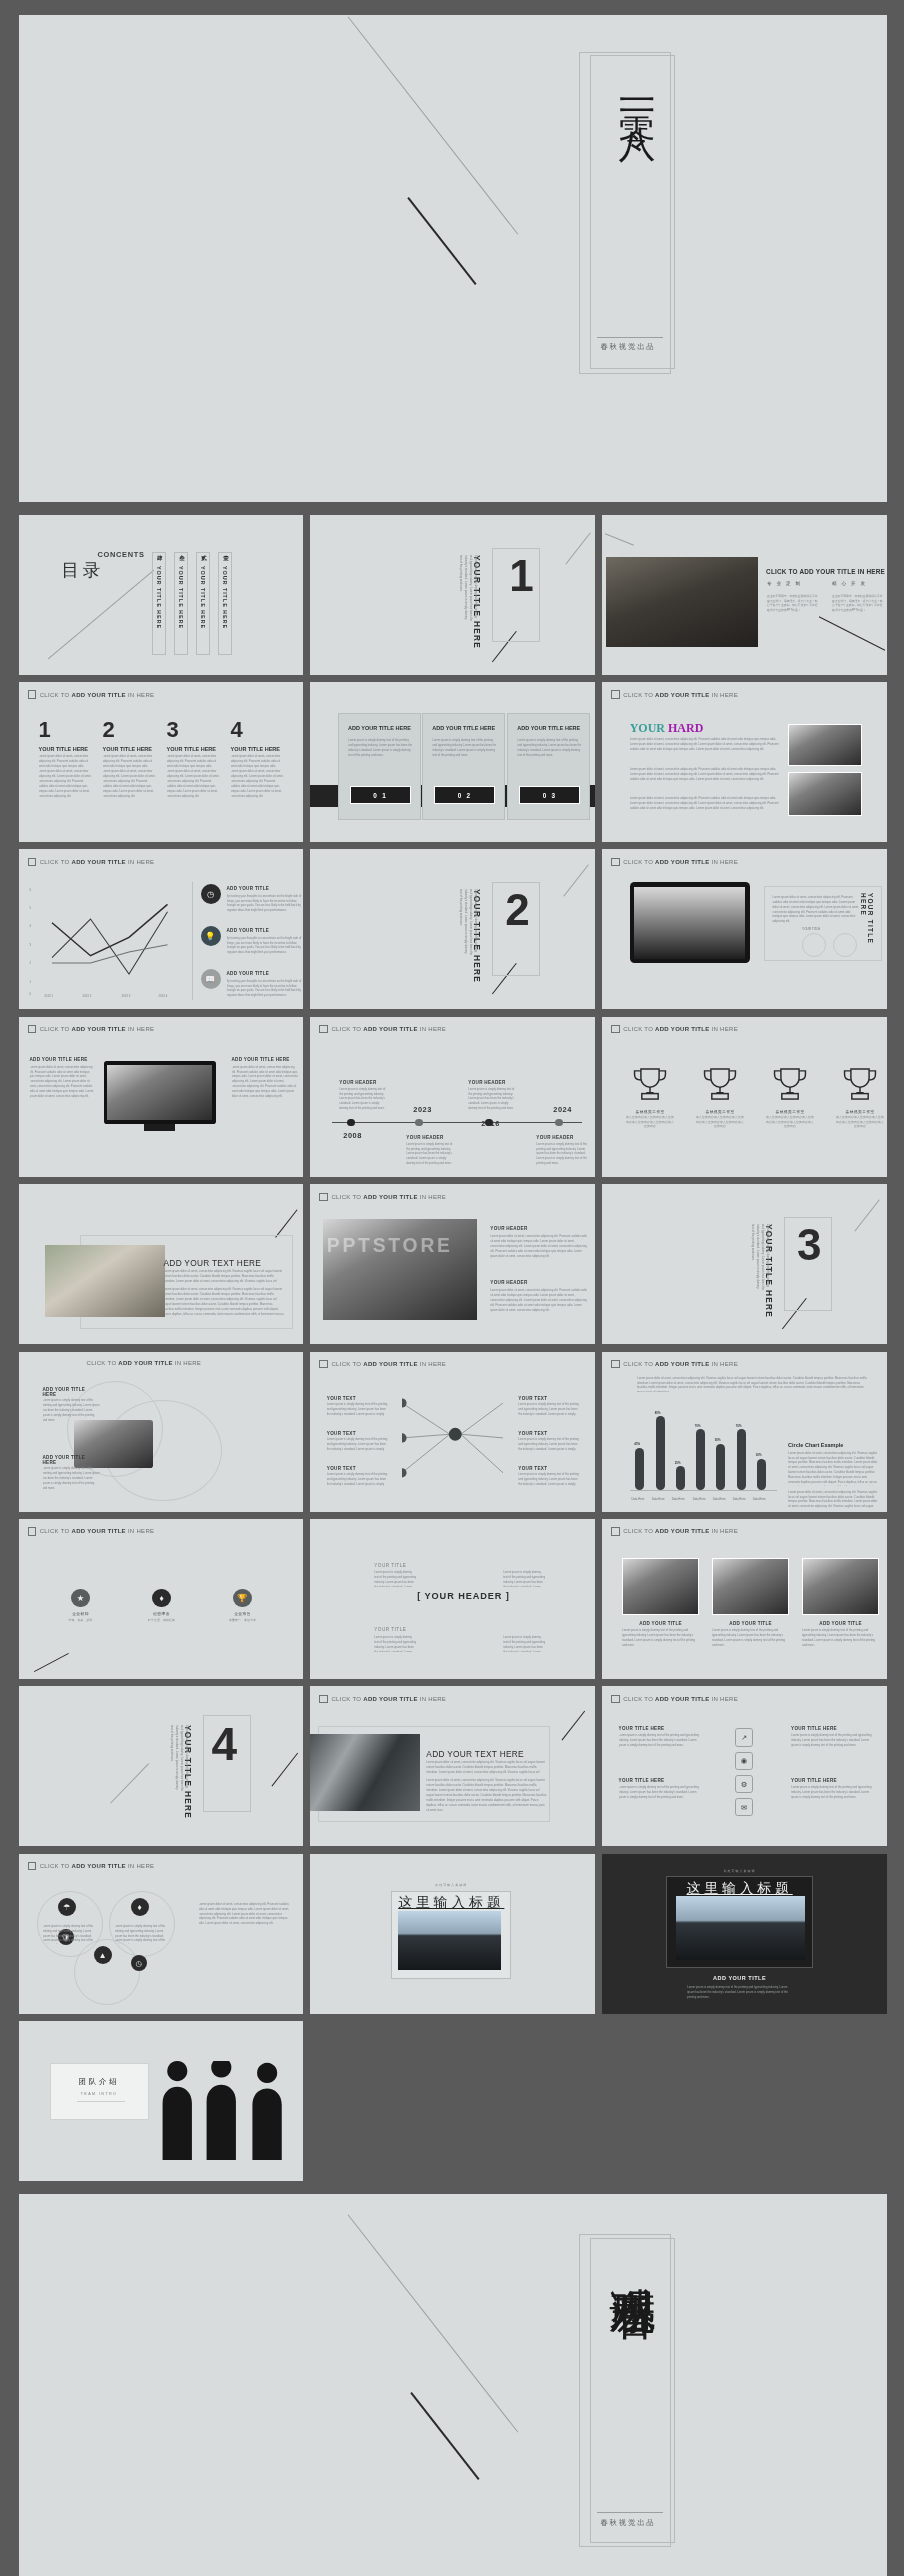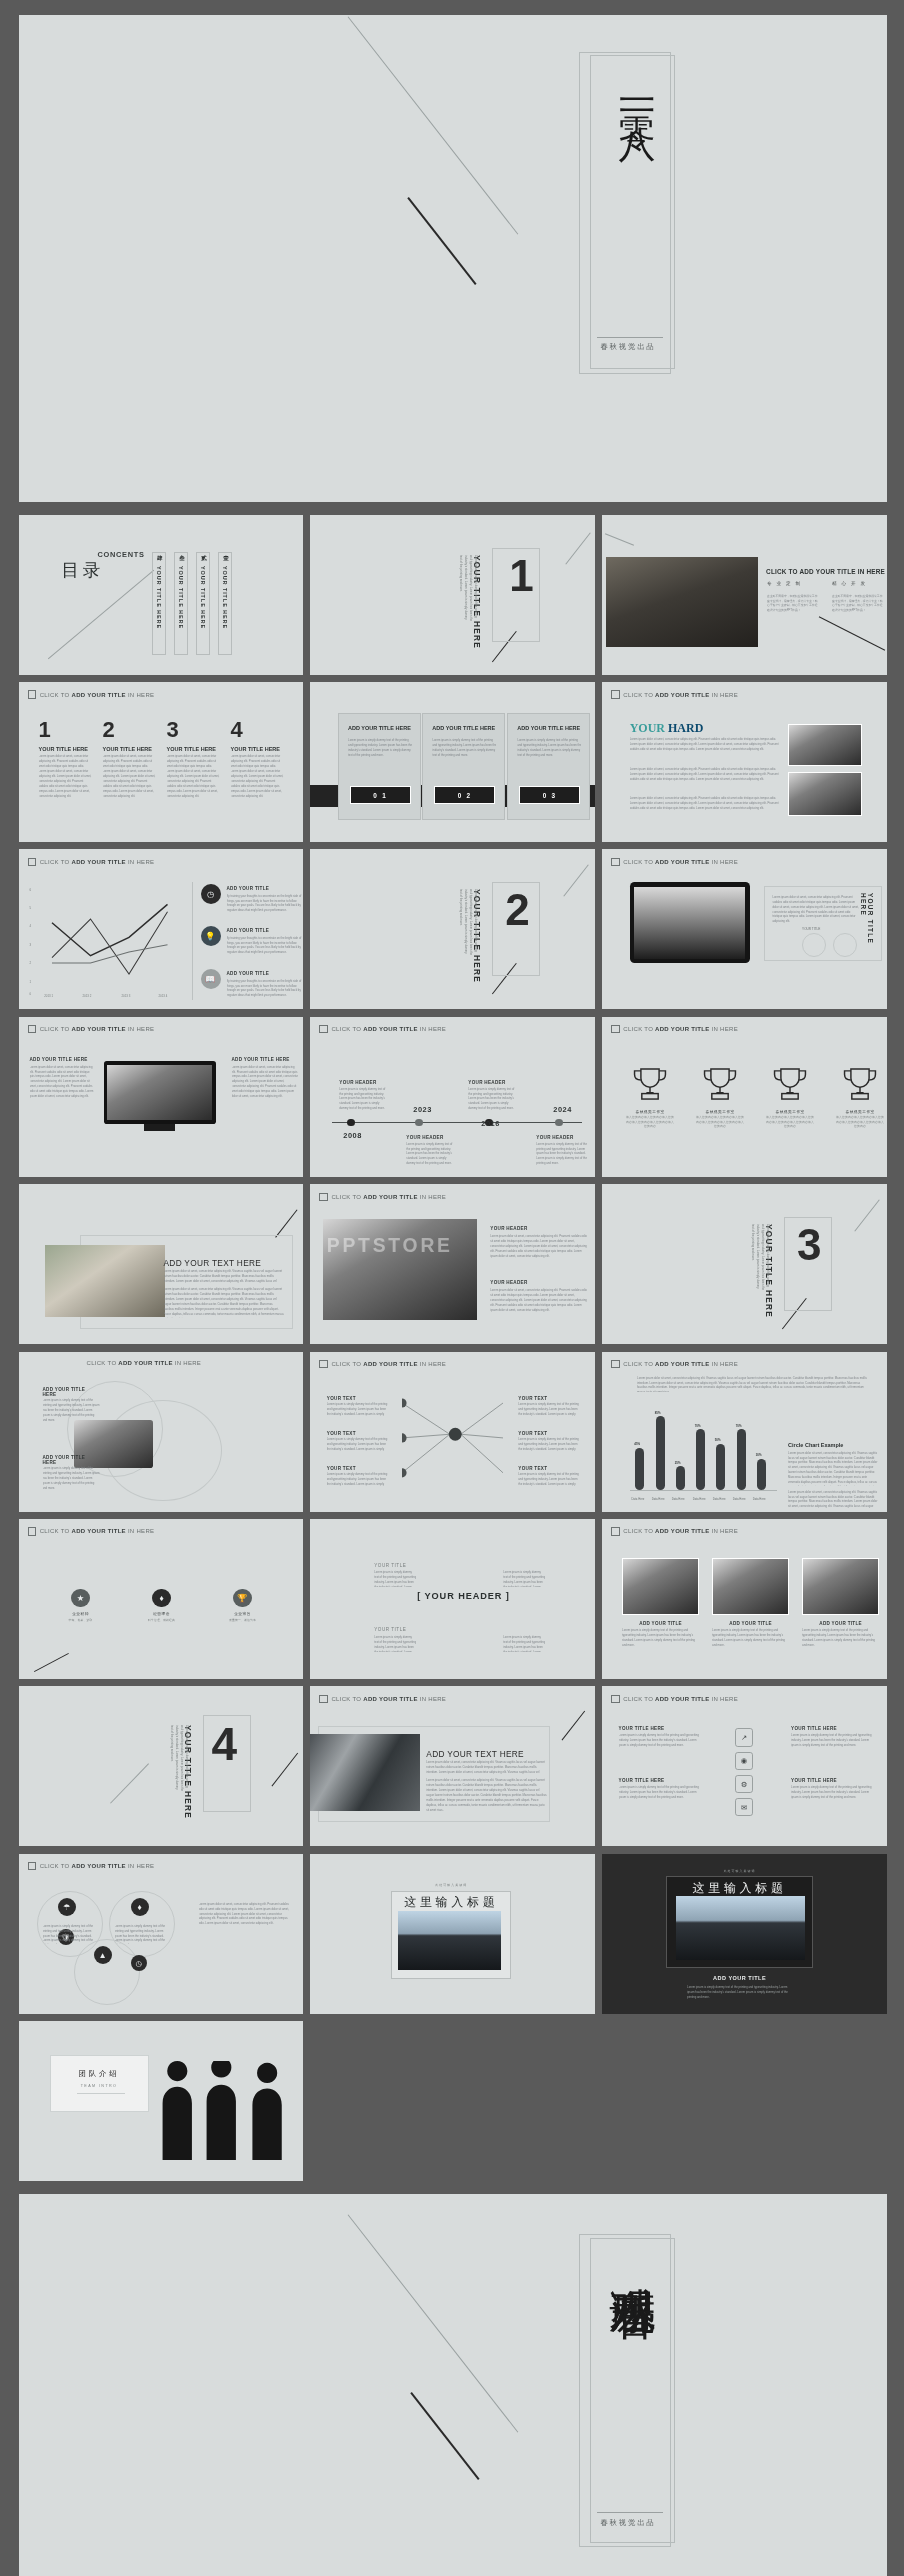--- a/index.html
+++ b/index.html
@@ -107,21 +107,21 @@
   .tl-dot { position: absolute; width: 7.4px; height: 7.4px; border-radius: 50%; }
   .tl-year { position: absolute; font-size: 7.4px; font-weight: bold; color: #2e3333; letter-spacing: 0.5px; }
 
   .bar { position: absolute; background: #3b3f41; border-radius: 4.6px; }
   .bar-lbl { position: absolute; font-size: 2.9px; color: #3a3f3f; font-weight: bold; }
   .bar-cat { position: absolute; font-size: 2.8px; color: #6a7070; }
   .axis { position: absolute; background: #aeb4b4; }
   .ax-lbl { position: absolute; font-size: 2.9px; color: #7e8484; }
 
   .boxed-title { position: absolute; border: 0.9px solid #b9bebe; background: #e2e5e5; }
-  .cn-title { font-size: 12px; letter-spacing: 3.7px; color: #1f2323; font-family: "Liberation Serif", serif; }
+  .cn-title { font-size: 14px; letter-spacing: 3.7px; color: #1f2323; font-family: "Liberation Serif", serif; text-decoration: underline; }
   .cn-kicker { font-size: 2.9px; letter-spacing: 1.1px; color: #6e7474; }
   .dark-slide { background: #2b2b2b !important; }
   .white-card { position: absolute; background: #f0f1f1; border: 0.9px solid #cdd2d2; }
 </style>
 </head>
 <body>
 
 <div class="page">
 
   <div class="slide slide-lg">
@@ -229,21 +229,21 @@
         <div class="numbadge" style="left:11px; top:72px; width:61px; height:18.4px;">0 3</div>
       </div>
     </div>
 
     <div class="slide thumb">
       <div class="t-head">
         <span class="t-box"></span>
         <span class="t-head-text"><span class="lite">CLICK TO </span><span>ADD YOUR TITLE</span><span class="lite"> IN HERE</span></span>
       </div>
       <div style="position:absolute; left:27.6px; top:39px; font-family:'Liberation Serif',serif; font-size:12px; font-weight:bold;">
-        <span style="color:#3a9d9b;">YOUR</span><span style="color:#0c4a6e;"> HARD</span>
+        <span style="color:#3a9d9b;">YOUR</span><span style="color:#a21caf;"> HARD</span>
       </div>
       <div class="fake-para" style="position:absolute; left:27.6px; top:55px; width:149px; height:22px;">Lorem ipsum dolor sit amet, consectetur adipiscing elit. Praesent sodales odio sit amet odio tristique quis tempus odio. Lorem ipsum dolor sit amet, consectetur adipiscing elit. Lorem ipsum dolor sit amet, consectetur adipiscing elit. Praesent sodales odio sit amet odio tristique quis tempus odio. Lorem ipsum dolor sit amet, consectetur adipiscing elit.</div>
       <div class="fake-para" style="position:absolute; left:27.6px; top:85px; width:149px; height:22px;">Lorem ipsum dolor sit amet, consectetur adipiscing elit. Praesent sodales odio sit amet odio tristique quis tempus odio. Lorem ipsum dolor sit amet, consectetur adipiscing elit. Lorem ipsum dolor sit amet, consectetur adipiscing elit. Praesent sodales odio sit amet odio tristique quis tempus odio. Lorem ipsum dolor sit amet, consectetur adipiscing elit.</div>
       <div class="fake-para" style="position:absolute; left:27.6px; top:114px; width:149px; height:22px;">Lorem ipsum dolor sit amet, consectetur adipiscing elit. Praesent sodales odio sit amet odio tristique quis tempus odio. Lorem ipsum dolor sit amet, consectetur adipiscing elit. Lorem ipsum dolor sit amet, consectetur adipiscing elit. Praesent sodales odio sit amet odio tristique quis tempus odio. Lorem ipsum dolor sit amet, consectetur adipiscing elit.</div>
       <div class="photo bw" style="position:absolute; left:186px; top:42px; width:74px; height:42px; border:1.8px solid #fff;"></div>
       <div class="photo bw" style="position:absolute; left:186px; top:90px; width:74px; height:44px; border:1.8px solid #fff;"></div>
     </div>
 
     <div class="slide thumb">
       <div class="t-head">
@@ -697,21 +697,21 @@
     <div class="slide thumb dark-slide">
       <div class="boxed-title" style="left:64px; top:22px; width:147px; height:92px; background:#1d1d1d; border-color:#555;"></div>
       <div class="cn-kicker" style="position:absolute; left:64px; top:14.7px; width:147px; text-align:center; color:#a8aeae;">此处可输入关键词</div>
       <div class="cn-title" style="position:absolute; left:64px; top:26px; width:147px; text-align:center; color:#f0f1f1;">这里输入标题</div>
       <div class="photo city" style="position:absolute; left:74px; top:42px; width:129px; height:64px;"></div>
       <div style="position:absolute; left:64px; top:121px; width:147px; text-align:center; font-size:5.5px; font-weight:bold; color:#eceeee; letter-spacing:0.5px;">ADD YOUR TITLE</div>
       <div class="fake-para" style="position:absolute; left:85px; top:131px; width:107px; height:16.5px; color:#9aa0a0;">Lorem ipsum is simply dummy text of the printing and typesetting industry. Lorem ipsum has been the industry's standard. Lorem ipsum is simply dummy text of the printing and more.</div>
     </div>
 
     <div class="slide thumb">
-      <div class="white-card" style="left:31px; top:34px; width:99px; height:57px;">
+      <div class="white-card" style="left:31px; top:42px; width:99px; height:57px;">
         <div style="position:absolute; left:0; top:13px; width:100%; text-align:center; font-size:7.4px; letter-spacing:2.8px; color:#222; font-family:'Liberation Serif',serif;">团队介绍</div>
         <div style="position:absolute; left:0; top:27.6px; width:100%; text-align:center; font-size:3.7px; letter-spacing:1.4px; color:#7c8282;">TEAM INTRO</div>
         <div style="position:absolute; left:26px; top:37px; width:48px; border-top:0.9px solid #c9cece;"></div>
       </div>
       <svg width="156" height="110" style="position:absolute; left:138px; top:40px;" viewBox="0 0 170 120">
         <g fill="#161616">
           <path d="M22 22a11 11 0 1 1 .1 0zM6 46c0-12 8-18 16-18s16 6 16 18v62H6z"></path>
           <path d="M70 18a11 11 0 1 1 .1 0zM54 44c0-12 8-18 16-18s16 6 16 18v64H54z"></path>
           <path d="M120 24a11 11 0 1 1 .1 0zM104 48c0-12 8-18 16-18s16 6 16 18v60h-32z"></path>
         </g>

